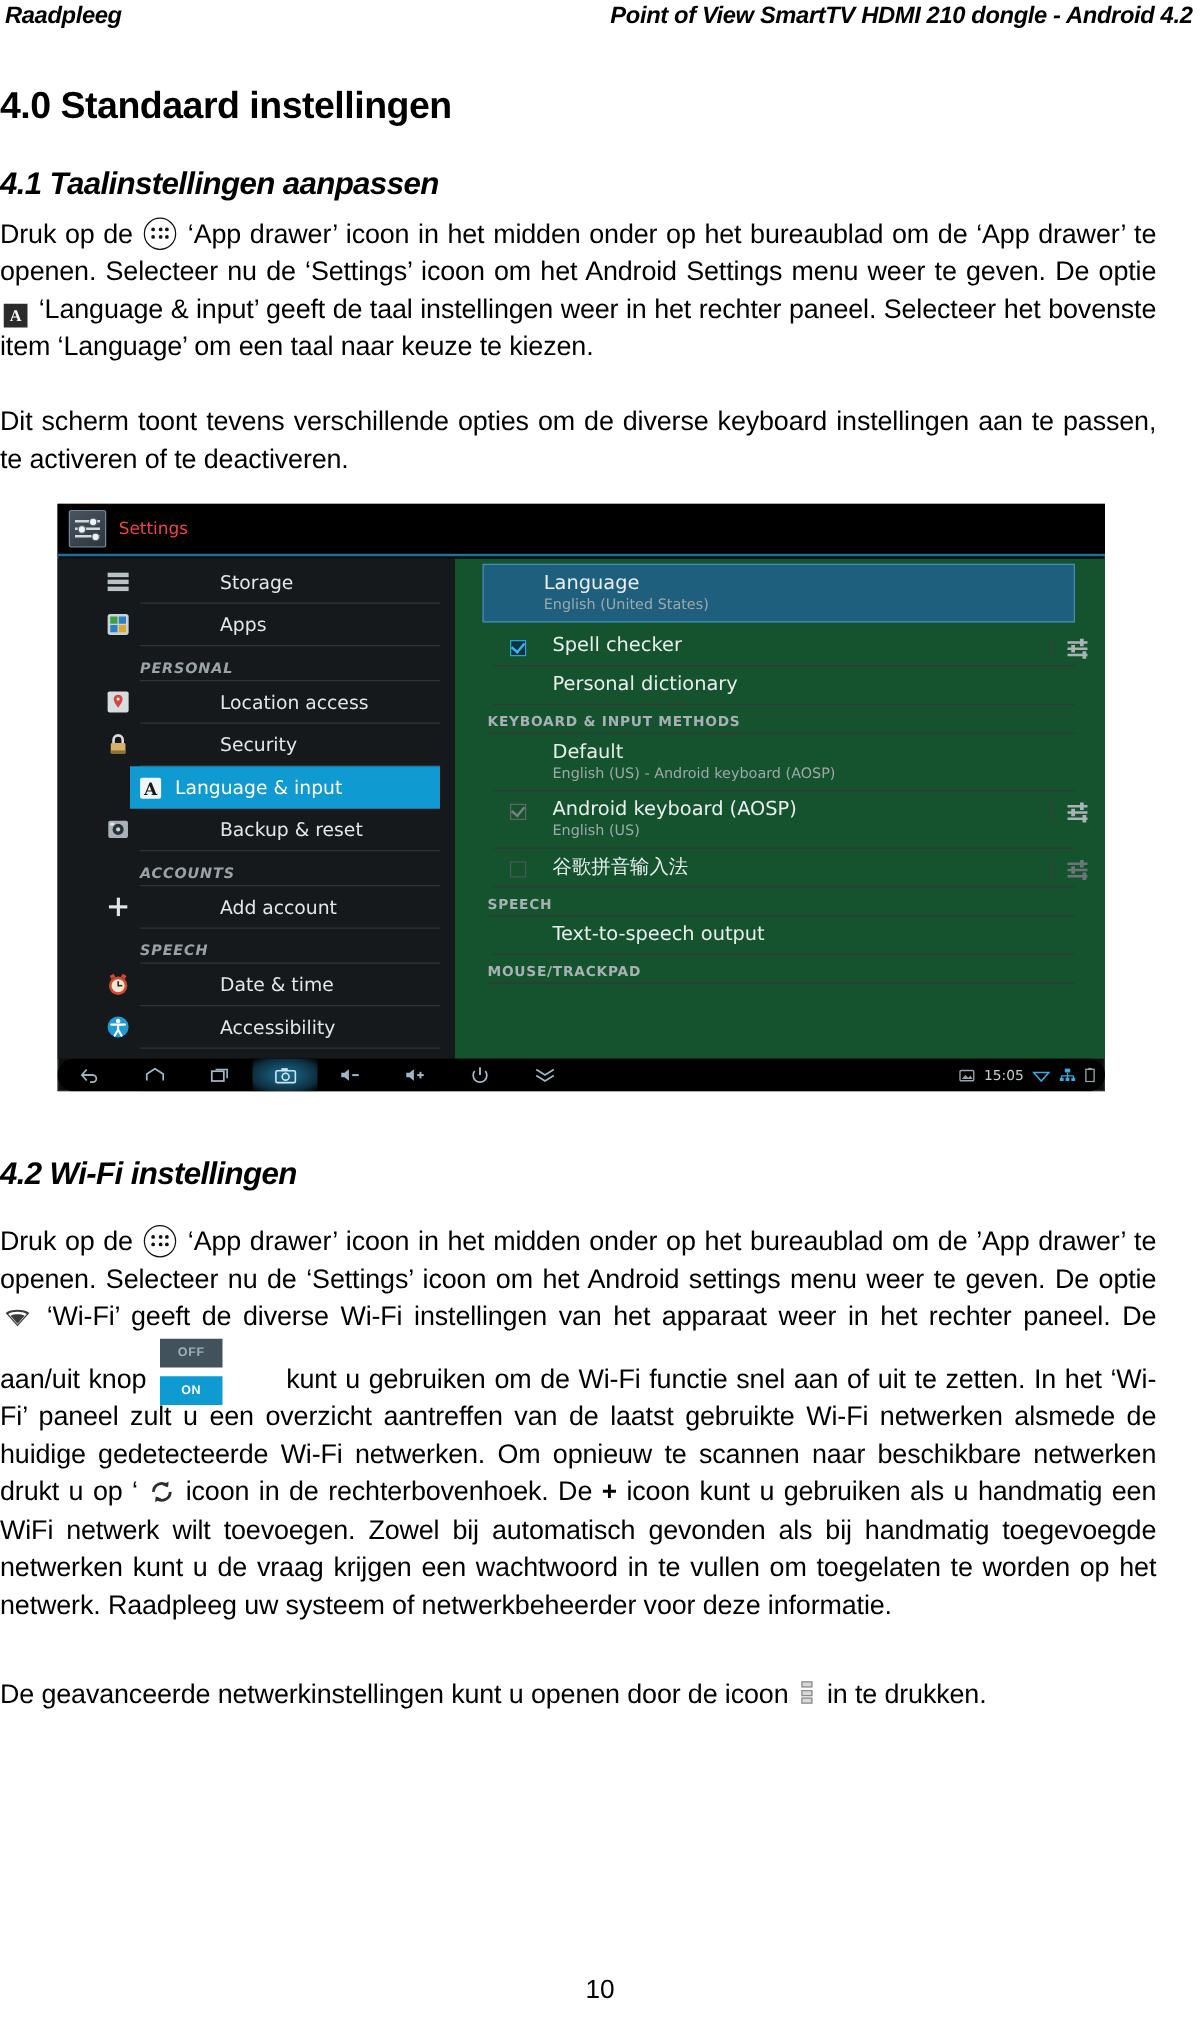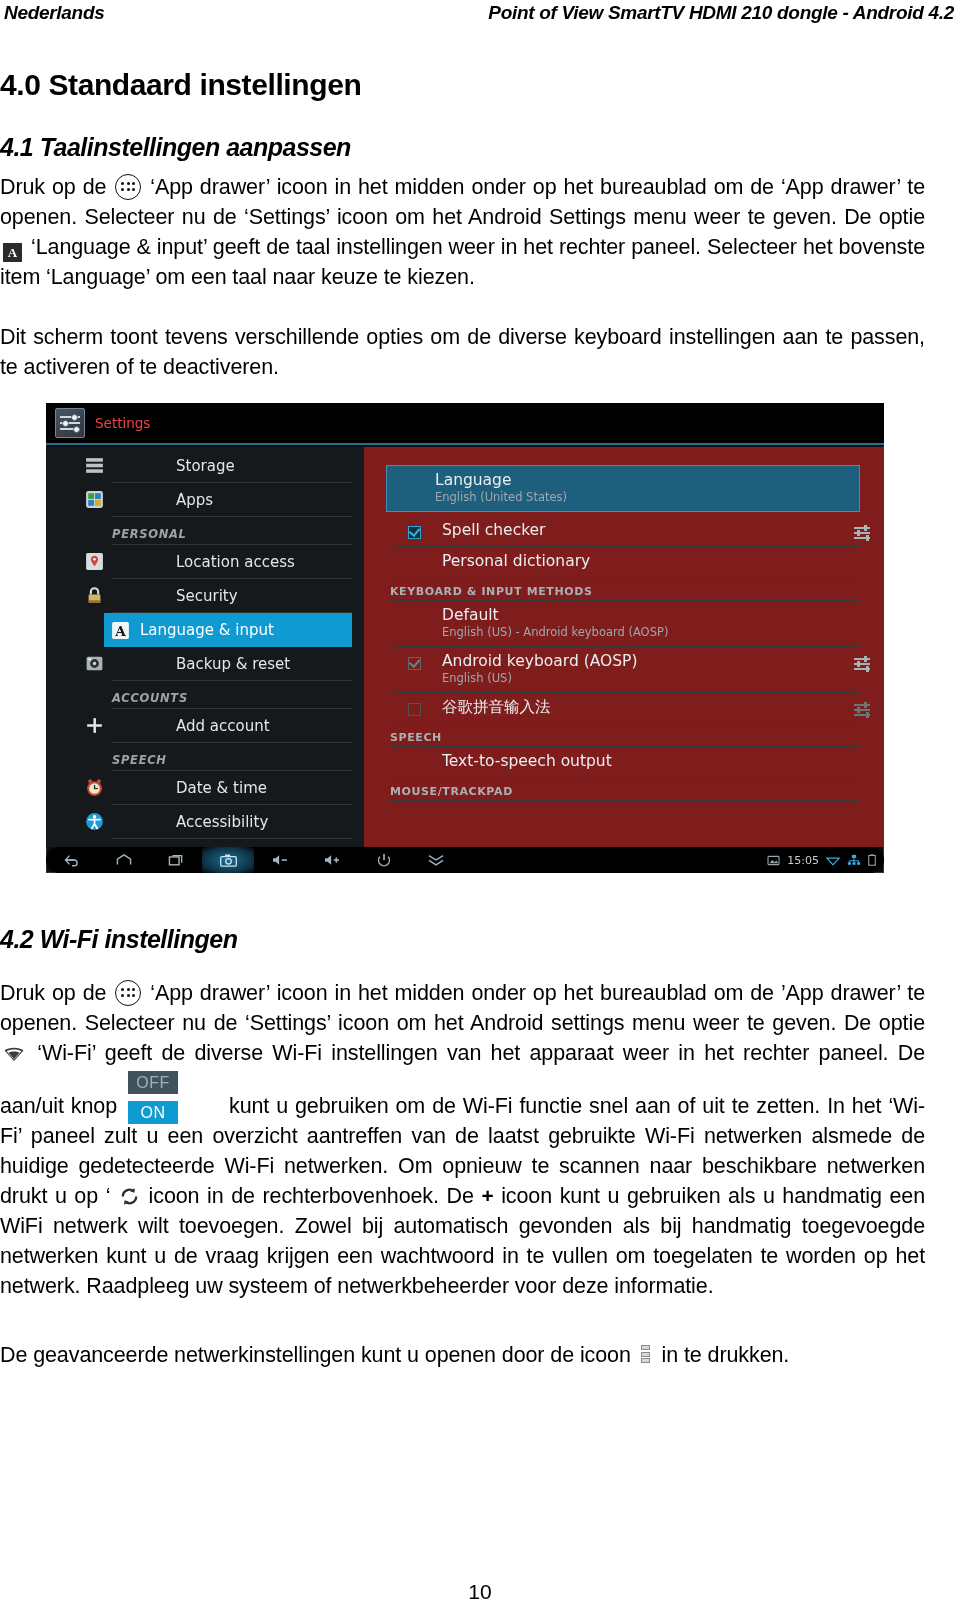--- a/index.html
+++ b/index.html
@@ -82,21 +82,21 @@
     display:inline-block; width:11px; height:22px; vertical-align:-5px;
     margin:0 4px; position:relative;
   }
   .overflow-ico b {
     display:block; width:9px; height:5px; background:#d8d8d8;
     border:1px solid #8a8a8a; margin-bottom:1.5px; box-sizing:border-box;
   }
 
   .toggle-ico {
     display:inline-block; vertical-align:-5px; margin:0 4px;
-    width:90px; height:23px; font-size:16px; font-weight:normal;
+    width:90px; height:23px; font-size:10px; font-weight:bold;
   }
   .toggle-ico > span {
     display:inline-block; height:23px; line-height:23px; width:50px;
     text-align:center; box-sizing:border-box; letter-spacing:0.5px;
   }
   .toggle-off { background:#41525c; color:#9fb0b8; }
   .toggle-on  { background:#0e9bd1; color:#ffffff; }
 
   
   .shot {
@@ -137,22 +137,22 @@
   
   .shot-body {
     position:absolute; left:0; top:44px; right:0; bottom:26px;
     display:flex;
   }
   .shot-left {
     width:318px; background:#16191c; position:relative;
     padding-top:2px; box-sizing:border-box;
   }
   .shot-right {
-    flex:1; background:#7f1d1d; position:relative;
-    padding-top:16px; box-sizing:border-box;
+    flex:1; background:#14532d; position:relative;
+    padding-top:2px; box-sizing:border-box;
   }
 
   .li {
     position:relative; display:flex; align-items:center;
     height:34px; padding-left:64px; box-sizing:border-box;
     color:#e3e7e9; font-size:15px;
     border-bottom:1px solid #2e3337;
     margin:0 12px 0 66px;
   }
   .li.sel { background:#0f9ad1; color:#ffffff; margin-left:58px; padding-left:8px; border-bottom:none; }
@@ -231,21 +231,21 @@
     position:absolute; left:0; right:0; bottom:16px; text-align:center;
     font-size:21px;
   }
 </style>
 </head>
 <body>
 
 <div class="page">
 
   <div class="runhead">
-    <span class="rh-left">Nederlands</span>
+    <span class="rh-left">Raadpleeg</span>
     <span class="rh-right">Point of View SmartTV HDMI 210 dongle - Android 4.2</span>
   </div>
 
   <div class="h1">4.0 Standaard instellingen</div>
 
   <div class="h2 h2-1">4.1 Taalinstellingen aanpassen</div>
 
   <div class="para p1">
     <span>Druk op de</span>
     <span class="ico appdrawer-ico">

